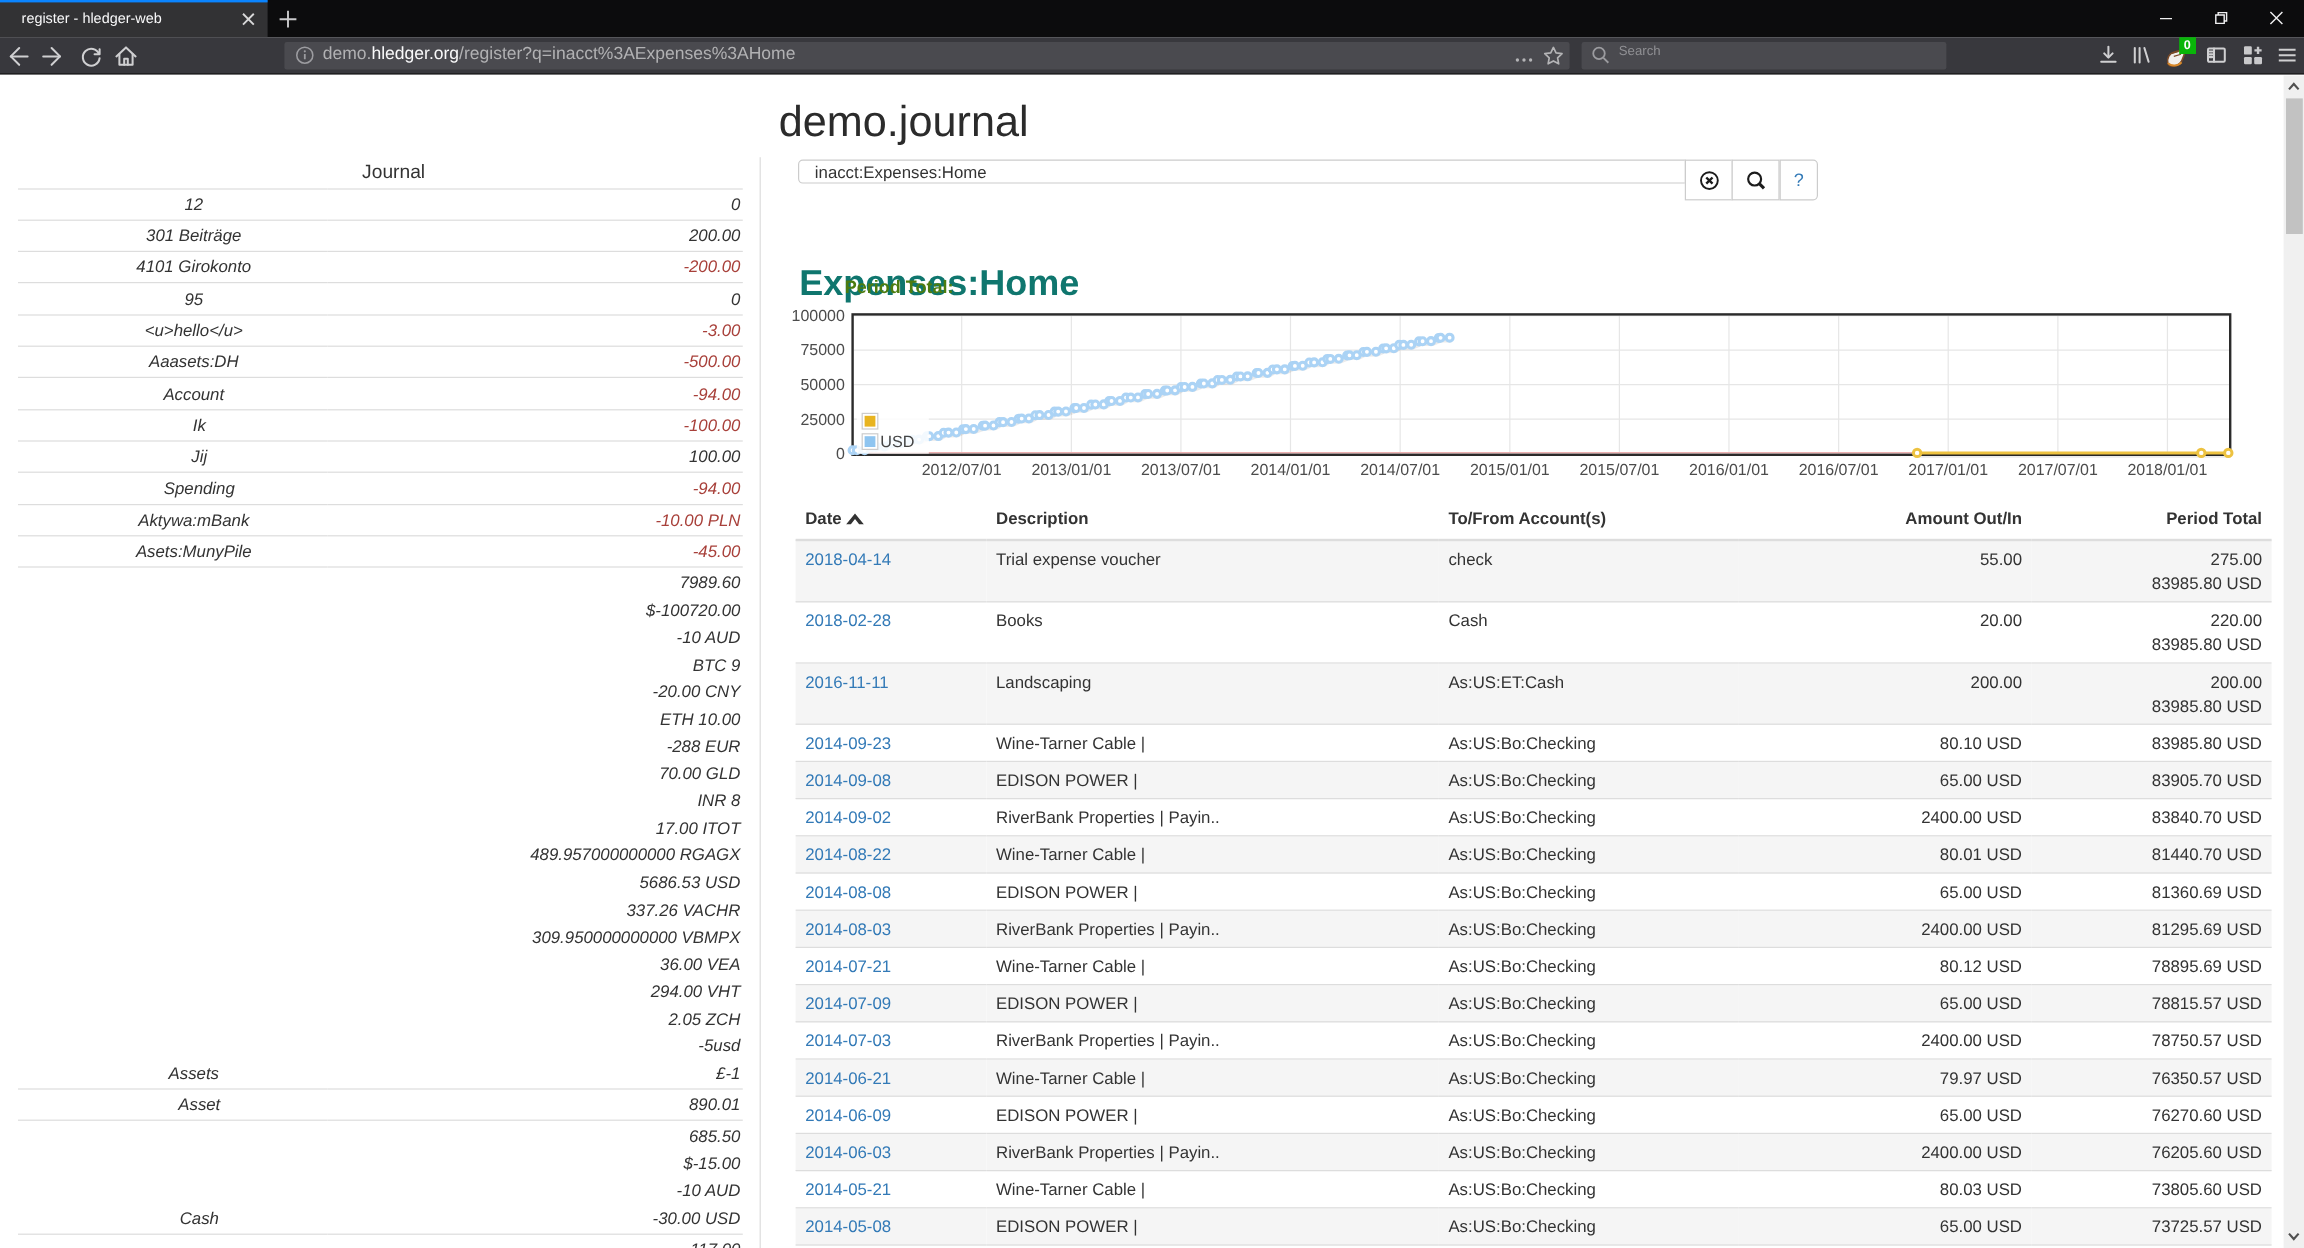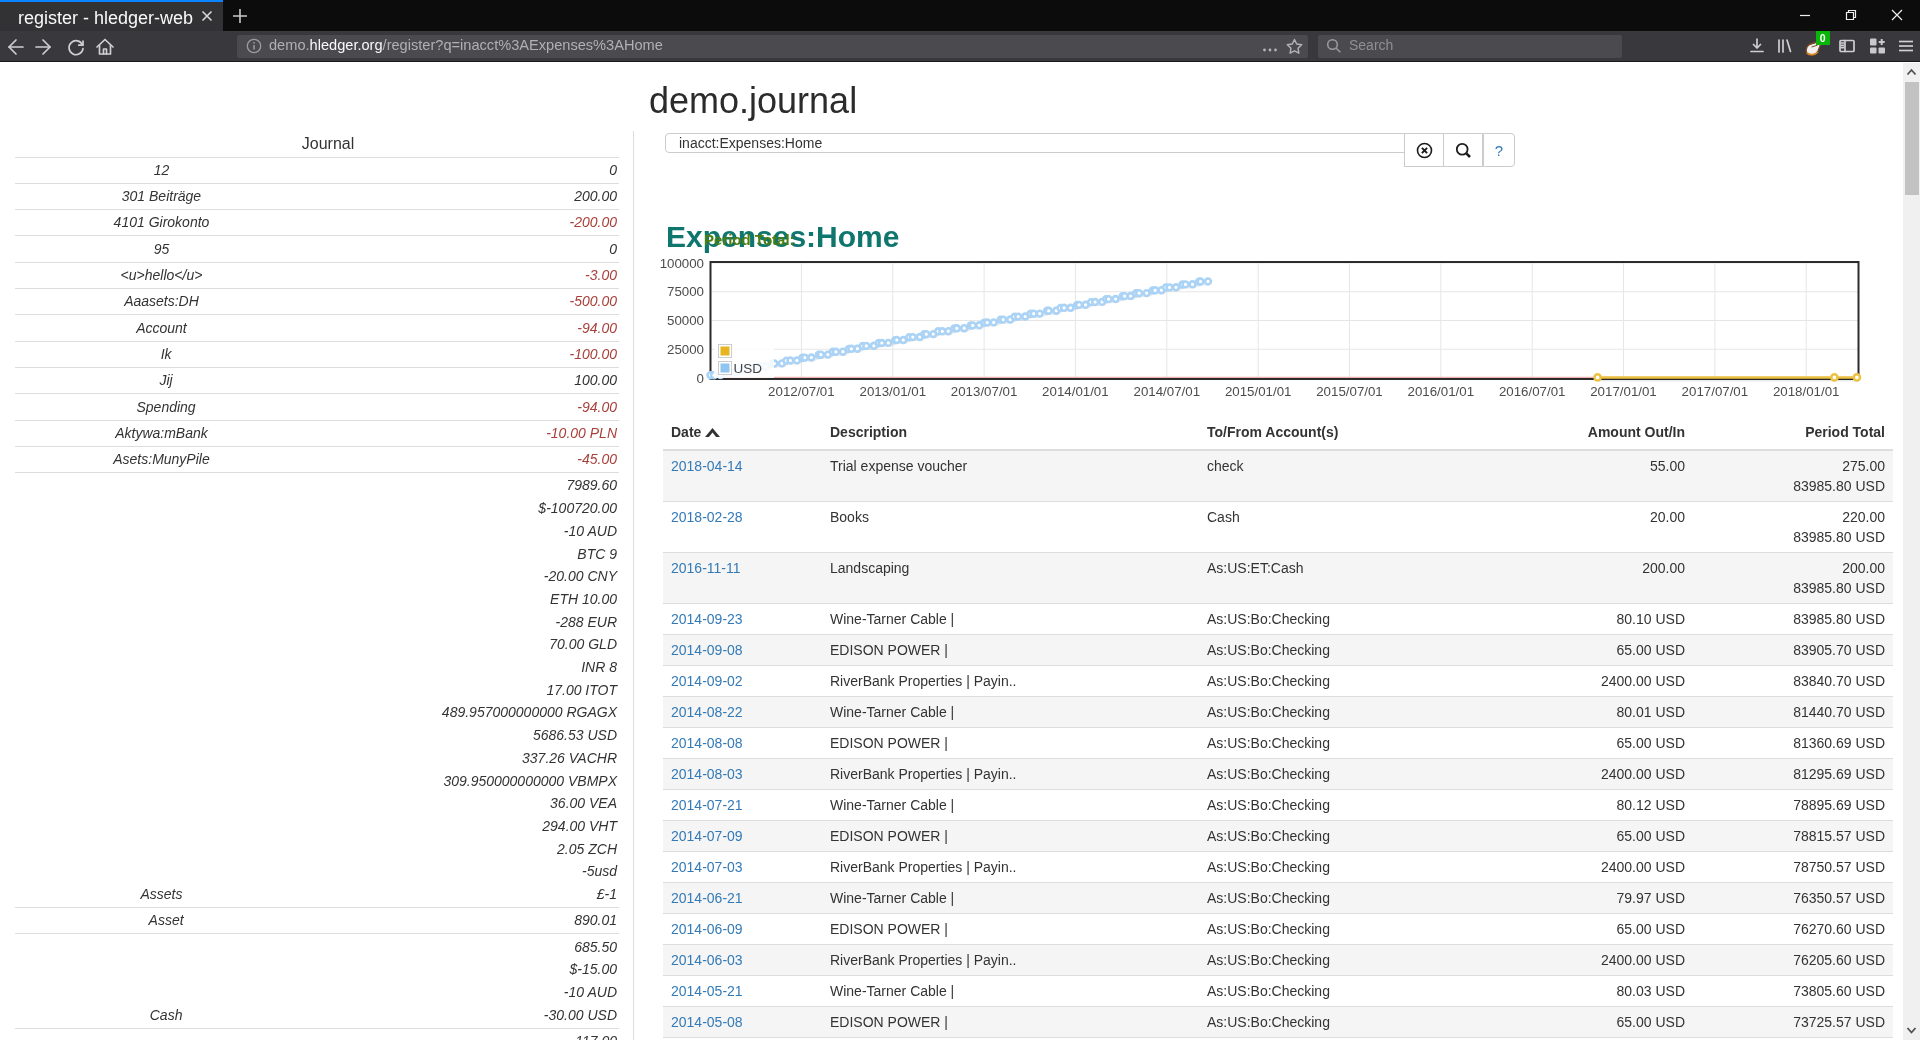--- a/index.html
+++ b/index.html
@@ -1,31 +1,31 @@
 <!DOCTYPE html>
 <html><head><meta charset="utf-8"><title>register - hledger-web</title>
 <style>
 * { margin:0; padding:0; box-sizing:border-box; }
 html,body { width:1920px; height:1040px; overflow:hidden; background:#fff;
   font-family:"Liberation Sans", sans-serif; }
 #tabbar { position:absolute; left:0; top:0; width:1920px; height:31px; background:#0c0c0d; }
 #tab { position:absolute; left:0; top:0; width:223px; height:31px; background:#323234; border-top:2px solid #0a84ff; }
-#tabtitle { position:absolute; left:18px; top:6px; font-size:18px; color:#f9f9fa; }
+#tabtitle { position:absolute; left:18px; top:6px; font-size:12px; color:#f9f9fa; }
 #tabclose { position:absolute; left:199px; top:6px; }
 #newtab { position:absolute; left:232px; top:8px; }
 #winmin { position:absolute; left:1799px; top:9px; }
 #winrest { position:absolute; left:1845px; top:9px; }
 #winclose { position:absolute; left:1890px; top:8px; }
 #toolbar { position:absolute; left:0; top:31px; width:1920px; height:31px; background:#38383d; border-bottom:1px solid #19191b; }
 .tbi { position:absolute; top:6px; }
 #urlbar { position:absolute; left:237px; top:3.5px; width:1071px; height:23px; background:#4a4a4f; border-radius:2px; }
 #urltext { position:absolute; left:32px; top:2.5px; font-size:14.6px; }
 .dim { color:#b1b1b3; } .lit { color:#f9f9fa; }
 #searchbar { position:absolute; left:1318px; top:3.5px; width:304px; height:23px; background:#4a4a4f; border-radius:2px; }
-#searchtext { position:absolute; left:31px; top:2.5px; font-size:14px; color:#909094; }
+#searchtext { position:absolute; left:31px; top:2.5px; font-size:11px; color:#909094; }
 #badge { position:absolute; left:1816px; top:0px; width:13.5px; height:14px; background:#09b509; color:#fff; font-size:10.5px; font-weight:bold; text-align:center; line-height:14px; }
 #page { position:absolute; left:0; top:63px; width:1903px; height:977px; background:#fff; color:#333; }
 h1 { position:absolute; left:649px; top:17px; font-size:36px; font-weight:normal; color:#2b2b2b; }
 #sidebar { position:absolute; left:15px; top:69px; width:604px; }
 #sidebar table { width:604px; border-collapse:collapse; font-size:14px; }
 #sidebar td { padding:1.3px 0; line-height:22.7px; vertical-align:bottom;text-align:center; }
 #sidebar tr + tr td { border-top:1px solid #ddd;font-style:italic; }
 #sidebar td.jrow { font-size:16px; color:#333; padding-left:22px; line-height:22px; }
 #sidebar td.acct { color:#333; white-space:nowrap; }
 #sidebar td.amt { text-align:right; padding-right:2px; color:#333; }

